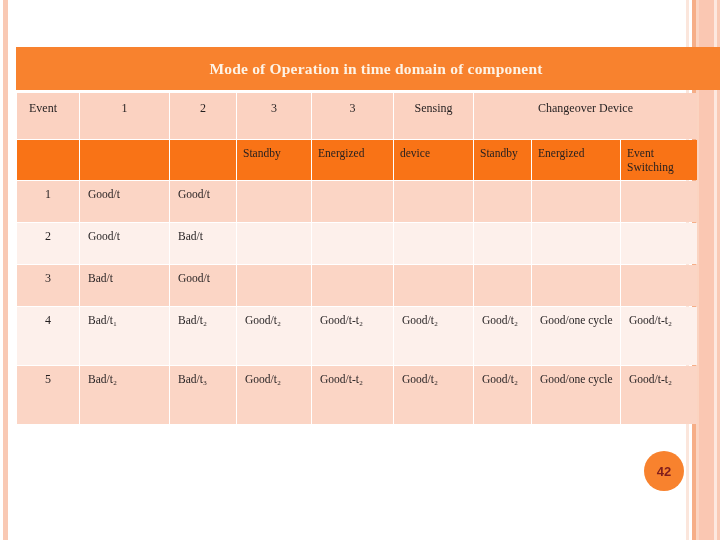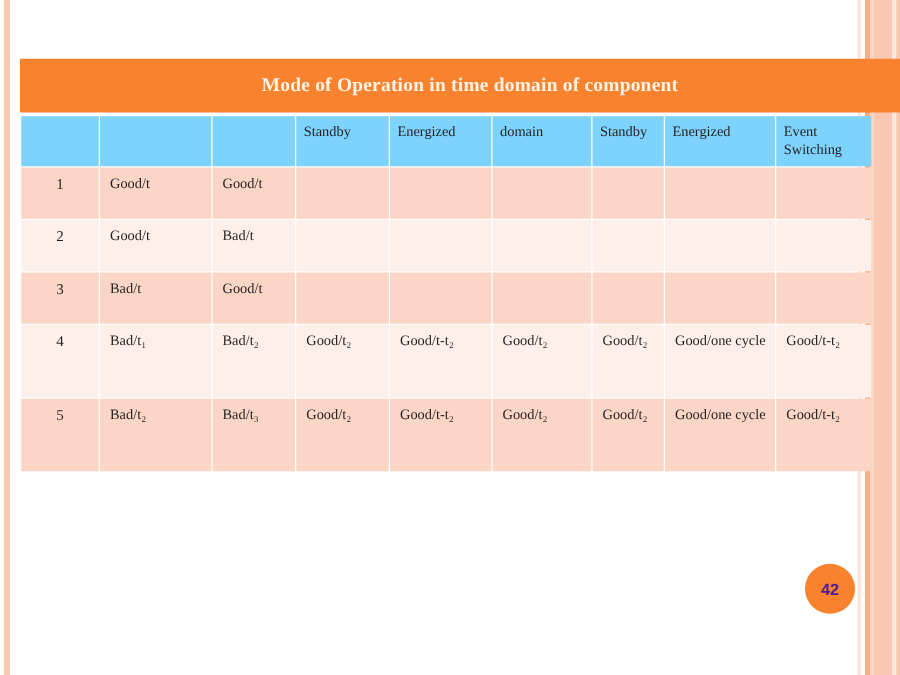--- a/index.html
+++ b/index.html
@@ -75,21 +75,21 @@
     background: #fbd2c1;
     height: 46px;
     text-align: center;
     vertical-align: top;
     padding-top: 8px;
     font-size: 12px;
   }
   tr.head-1 td.cell-event { text-align: left; padding-left: 12px; }
   
   tr.head-2 td {
-    background: #7dd3fc;
+    background: #f97316;
     height: 40px;
     text-align: left;
     font-size: 11.5px;
     padding-top: 6px;
   }
   
   tr.row-odd td  { background: #fbd5c5; }
   tr.row-even td { background: #fdf0eb; }
   tr.r1 td, tr.r2 td, tr.r3 td { height: 41px; }
   tr.r4 td, tr.r5 td { height: 58px; }
@@ -109,21 +109,21 @@
 
   
   .page-badge {
     position: absolute;
     left: 644px;
     top: 451px;
     width: 40px;
     height: 40px;
     border-radius: 50%;
     background: #f8822e;
-    color: #4c1d95;
+    color: #7f1d1d;
     display: flex;
     align-items: center;
     justify-content: center;
     font-size: 13px;
     font-weight: bold;
     font-family: "Liberation Sans", sans-serif;
   }
 </style>
 </head>
 <body>
@@ -148,27 +148,36 @@
       <col class="w-c1">
       <col class="w-c2">
       <col class="w-c3a">
       <col class="w-c3b">
       <col class="w-sensing">
       <col class="w-standby">
       <col class="w-energ">
       <col class="w-after">
     </colgroup>
     <tbody>
+      <tr class="head-1">
+        <td class="cell-event">Event</td>
+        <td>1</td>
+        <td>2</td>
+        <td>3</td>
+        <td>3</td>
+        <td>Sensing</td>
+        <td colspan="3">Changeover Device</td>
+      </tr>
       <tr class="head-2">
         <td></td>
         <td></td>
         <td></td>
         <td>Standby</td>
         <td>Energized</td>
-        <td>domain</td>
+        <td>device</td>
         <td>Standby</td>
         <td>Energized</td>
         <td>Event Switching</td>
       </tr>
 
       <tr class="row-odd r1">
         <td class="c-num">1</td>
         <td class="c-txt">Good/t</td>
         <td class="c-txt">Good/t</td>
         <td class="c-txt"></td>

